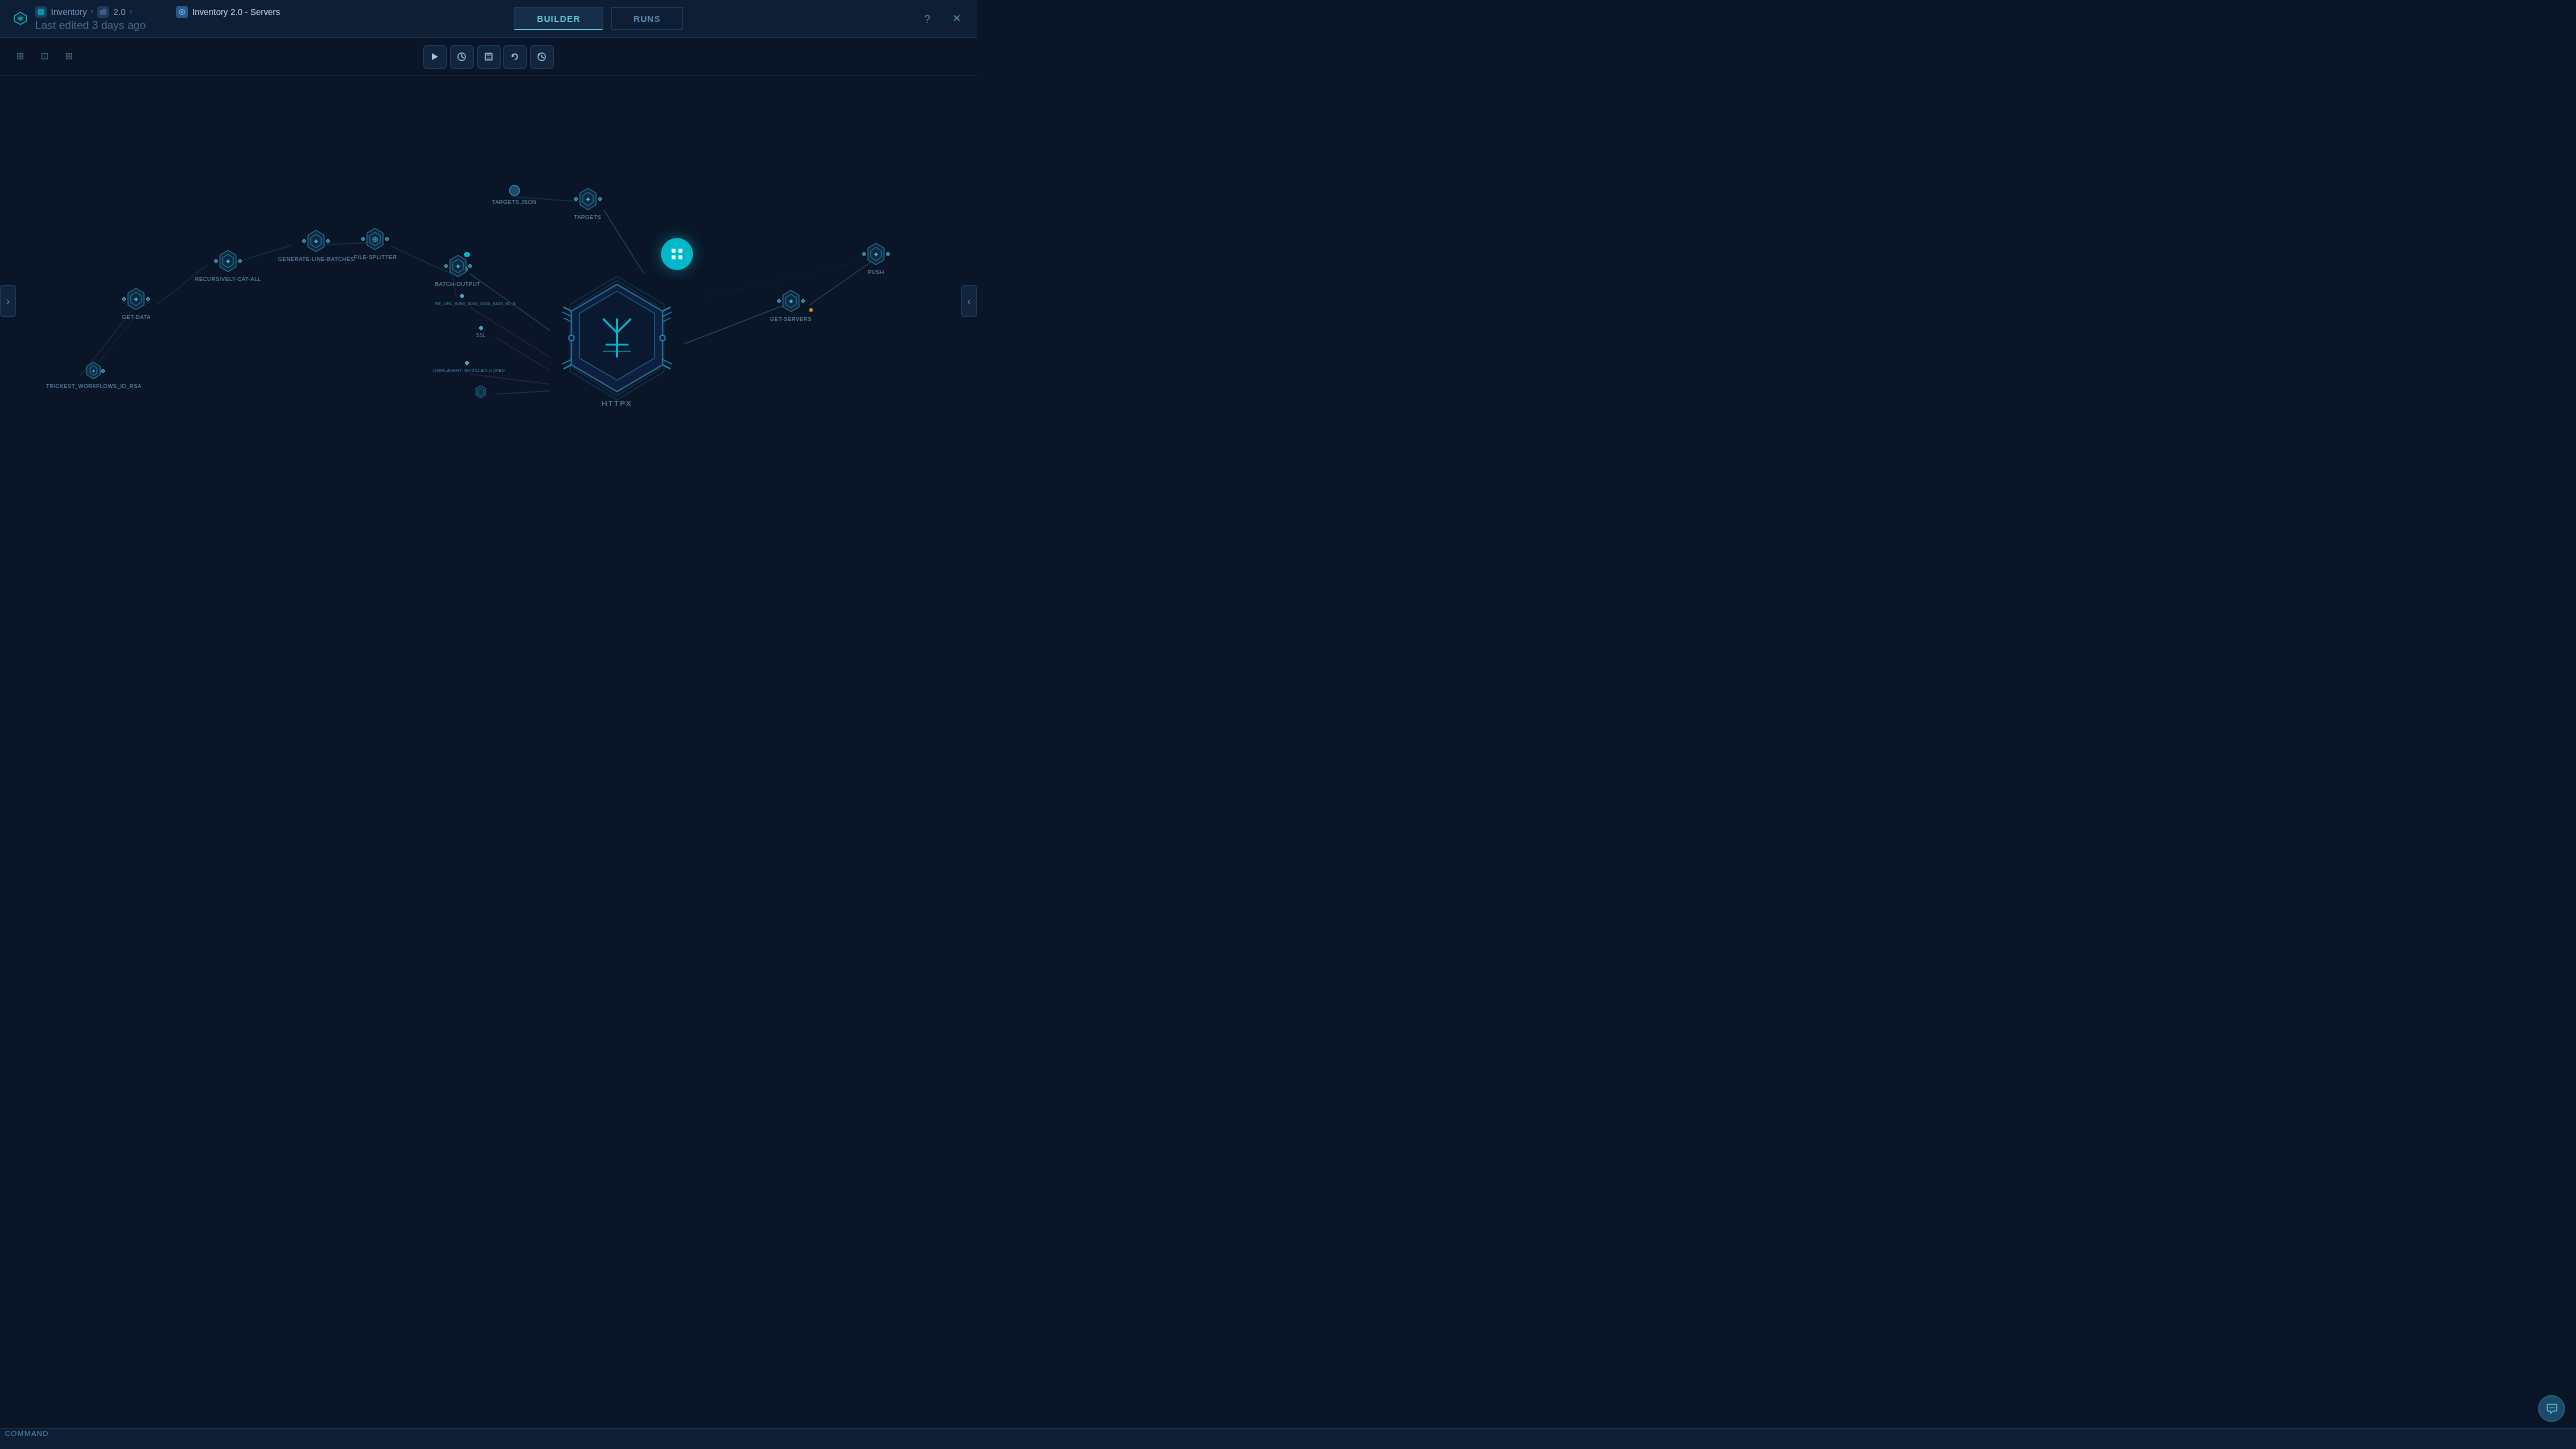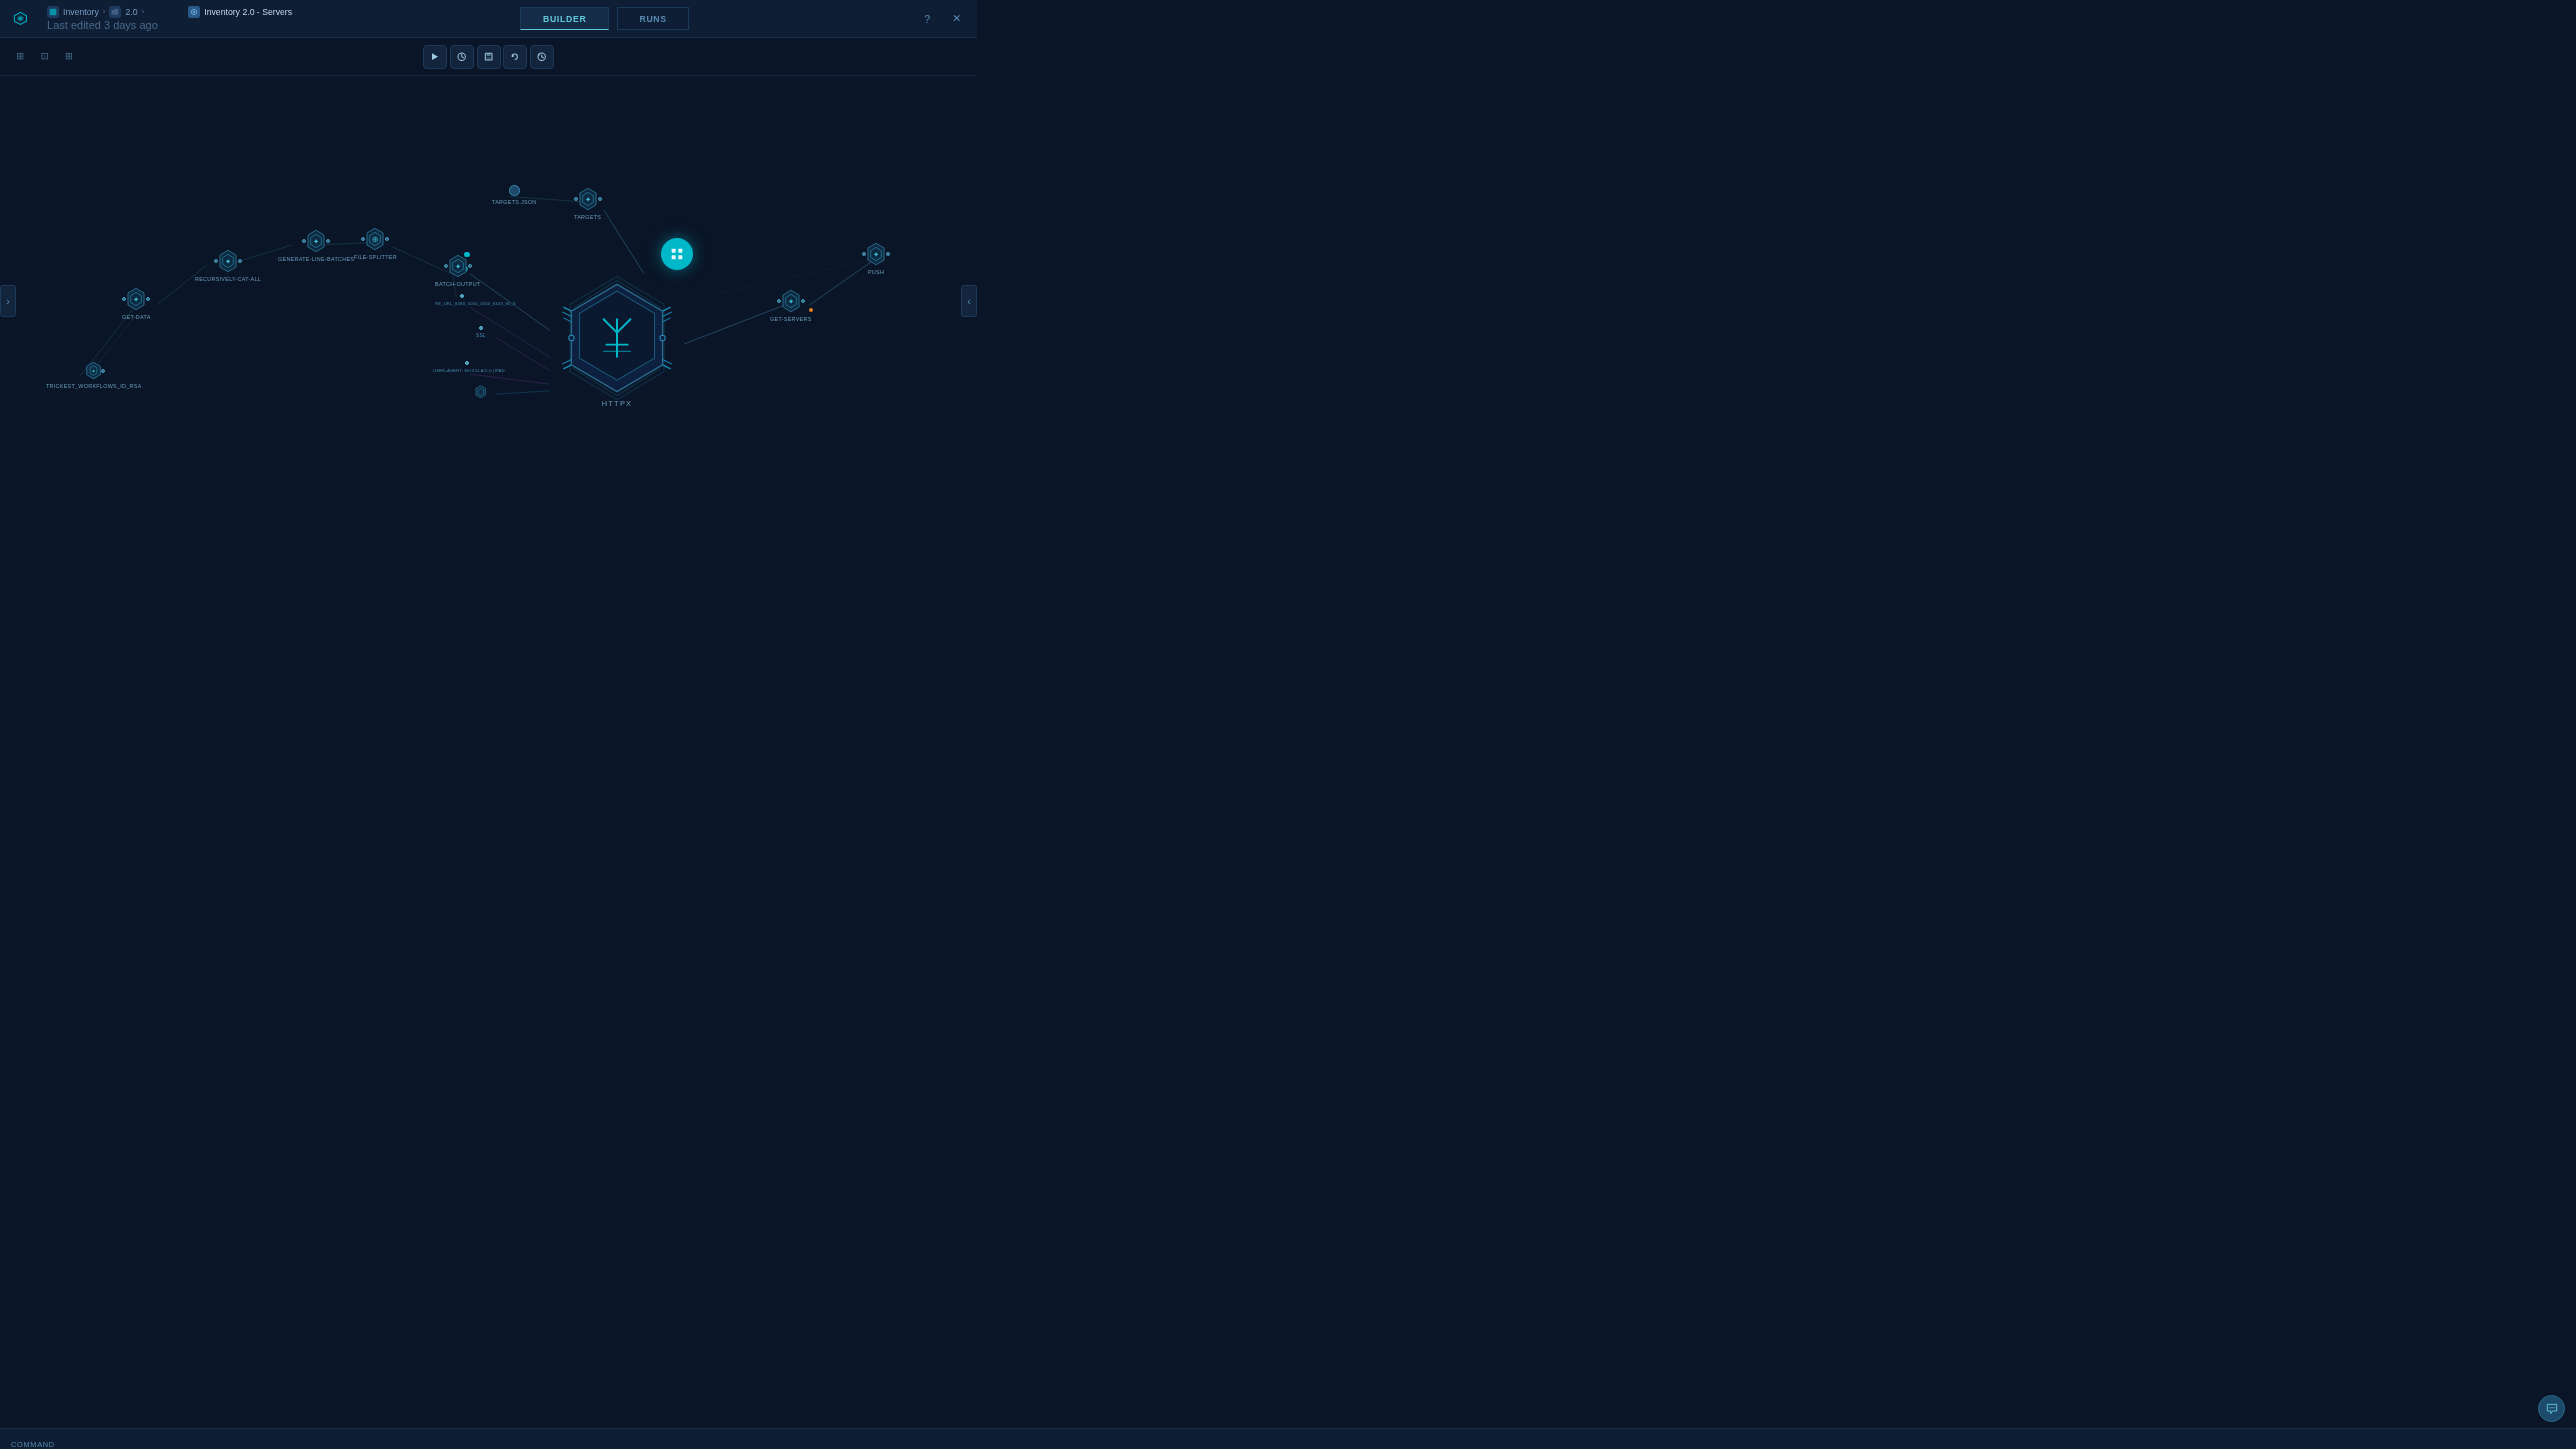--- a/index.html
+++ b/index.html
@@ -65,21 +65,20 @@
       font-size: 8px;
     }
     .last-edited {
       font-size: 11px;
       color: #4a6a8a;
       margin-top: 1.3px;
     }
     .header-title-block {
       display: flex;
       flex-direction: column;
-      margin-left: 12px;
     }
 
     
     .tabs {
       display: flex;
       gap: 8px;
     }
     .tab {
       padding: 5.4px 21.5px;
       font-size: 8.7px;
@@ -275,22 +274,22 @@
     
     .bottom-bar {
       position: absolute;
       bottom: 0;
       left: 0;
       width: 100%;
       height: 21.5px;
       background: #0d1e35;
       border-top: 0.7px solid #1a2d4a;
       display: flex;
-      align-items: flex-end;
-      padding: 0 11px;
+      align-items: flex-start;
+      padding: 0 5px;
       font-size: 7.4px;
       color: #5a8ab0;
       letter-spacing: 0.7px;
     }
 
     
     .chat-btn {
       position: absolute;
       bottom: 27px;
       right: 10.7px;

